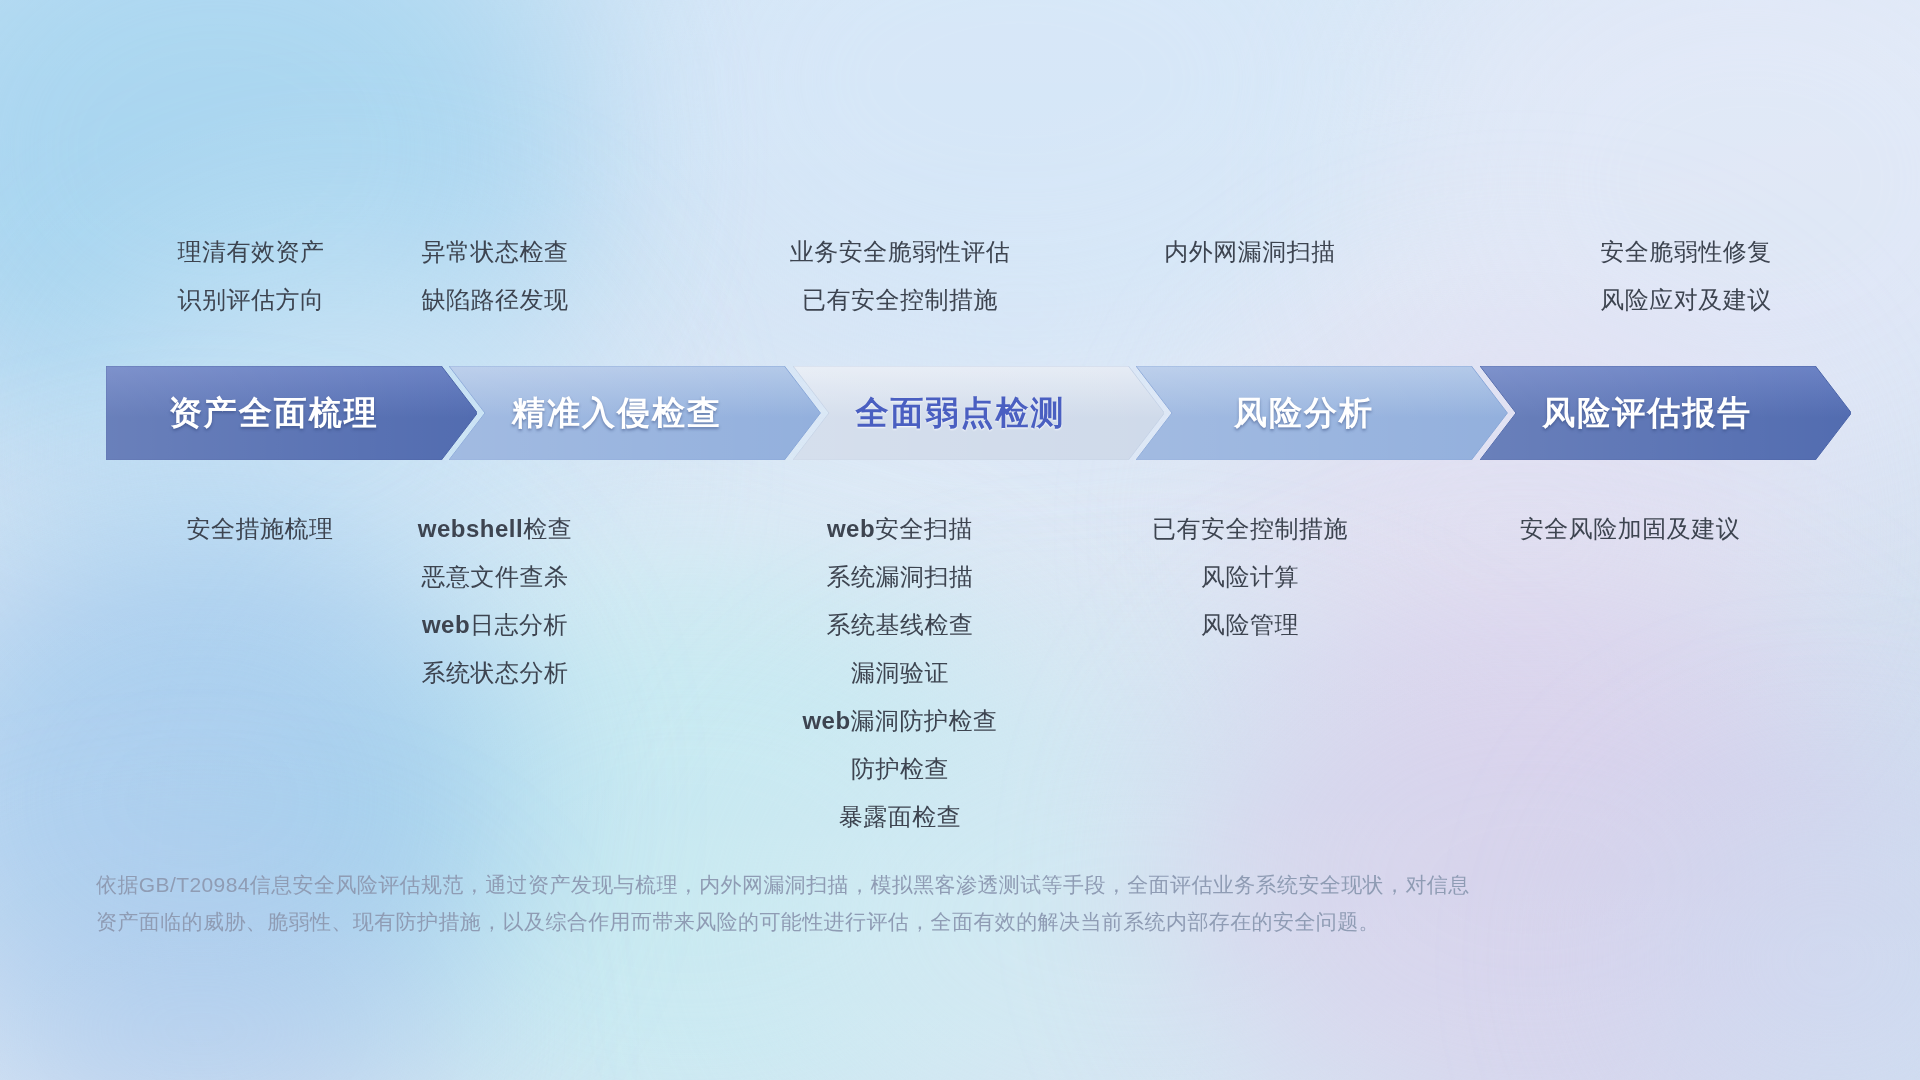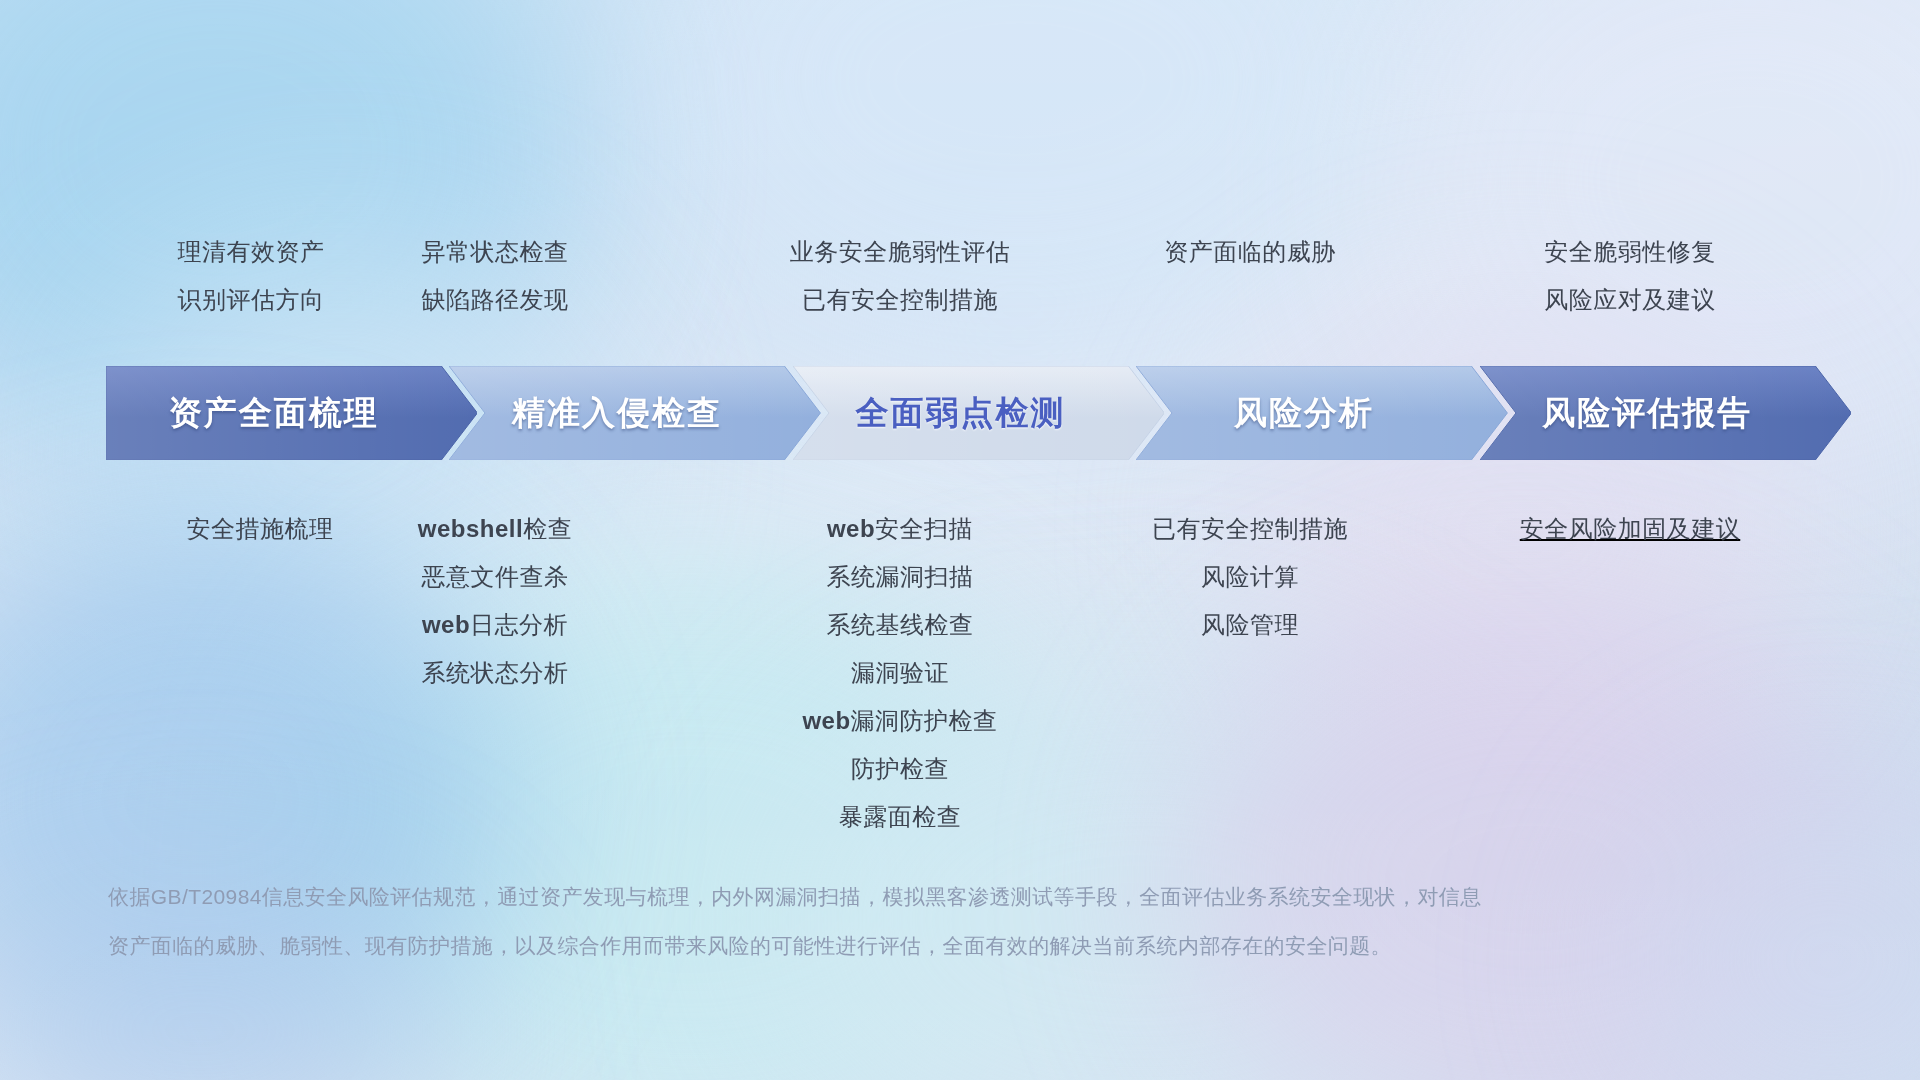--- a/index.html
+++ b/index.html
@@ -86,21 +86,21 @@
   .lbl.blue{color:#4a5fc1;text-shadow:0 1px 2px rgba(255,255,255,.85);}
 
   
   #footer{
     position:absolute;left:96px;top:866px;width:1540px;
     color:#8f9cb4;
     font-size:21px;
     line-height:37px;
     letter-spacing:.4px;
   }
-  #footer p{margin:12px;}
+  #footer p{margin:0;}
 </style>
 </head>
 <body>
 
 <div id="bg">
   <div id="bgbase"></div>
   <div class="blob b7"></div>
   <div class="blob b6"></div>
   <div class="blob b1"></div>
   <div class="blob b9"></div>
@@ -123,23 +123,23 @@
       </div>
       <div class="col" style="position: absolute; left: 330px; width: 330px;">
         <div class="toptxt">异常状态检查</div>
         <div class="toptxt">缺陷路径发现</div>
       </div>
       <div class="col" style="position: absolute; left: 700px; width: 400px;">
         <div class="toptxt">业务安全脆弱性评估</div>
         <div class="toptxt">已有安全控制措施</div>
       </div>
       <div class="col" style="position: absolute; left: 1090px; width: 320px; margin-top: 0px;">
-        <div class="toptxt">资产面临的威胁</div>
-      </div>
-      <div class="col" style="position: absolute; left: 1440px; width: 380px;">
+        <div class="toptxt">内外网漏洞扫描</div>
+      </div>
+      <div class="col" style="position: absolute; left: 1496px; width: 380px;">
         <div class="toptxt">安全脆弱性修复</div>
         <div class="toptxt">风险应对及建议</div>
       </div>
     </div>
 
   <div id="band">
       <div class="chev" style="left: 0px; width: 371.4px;">
         <div class="shape">
           <svg viewBox="0 0 371.4 94" preserveAspectRatio="none">
        <defs>
@@ -258,21 +258,21 @@
         <div class="bottxt">漏洞验证</div>
         <div class="bottxt"><b>web</b><span>漏洞防护检查</span></div>
         <div class="bottxt">防护检查</div>
         <div class="bottxt">暴露面检查</div>
       </div>
       <div class="col" style="position: absolute; left: 1090px; width: 320px;">
         <div class="bottxt">已有安全控制措施</div>
         <div class="bottxt">风险计算</div>
         <div class="bottxt">风险管理</div>
       </div>
-      <div class="col" style="position: absolute; left: 1440px; width: 380px; text-decoration: underline;">
+      <div class="col" style="position: absolute; left: 1440px; width: 380px;">
         <div class="bottxt">安全风险加固及建议</div>
       </div>
     </div>
 
   <div id="footer">
     <p>依据GB/T20984信息安全风险评估规范，通过资产发现与梳理，内外网漏洞扫描，模拟黑客渗透测试等手段，全面评估业务系统安全现状，对信息</p>
     <p>资产面临的威胁、脆弱性、现有防护措施，以及综合作用而带来风险的可能性进行评估，全面有效的解决当前系统内部存在的安全问题。</p>
   </div>
 
 </div>

